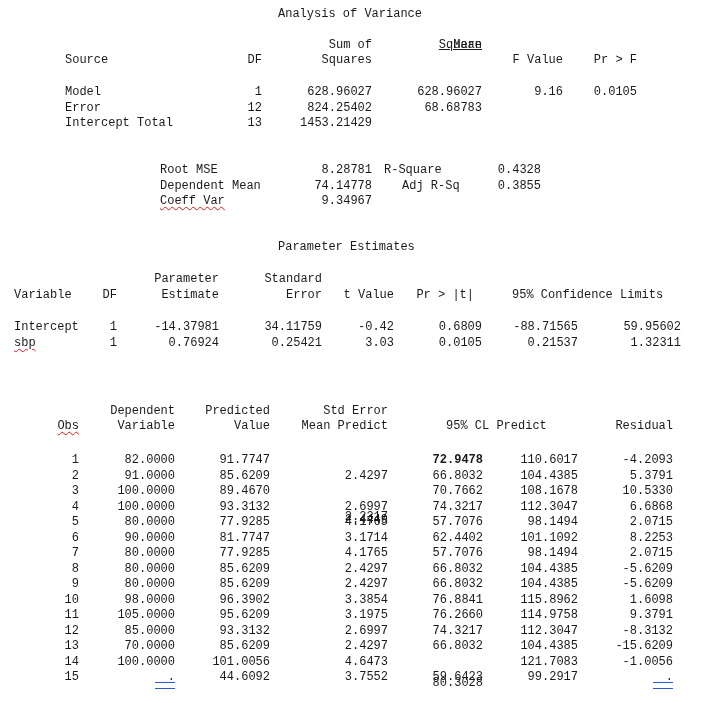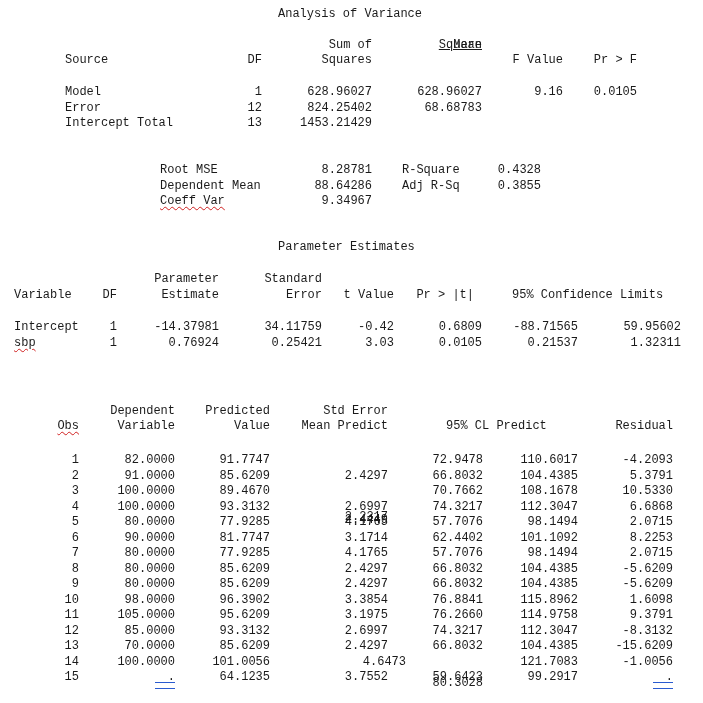--- a/index.html
+++ b/index.html
@@ -44,24 +44,24 @@
       <div class="t r" style="right: 441px; top: 116px;">13</div>
       <div class="t r" style="right: 331px; top: 116px;">1453.21429</div>
       <div class="t r" style="right: 221px; top: 116px;"></div>
       <div class="t r" style="right: 140px; top: 116px;"></div>
       <div class="t r" style="right: 66px; top: 116px;"></div>
     </div>
 
   <div id="fit-rows">
       <div class="t" style="left: 160px; top: 163px;">Root MSE</div>
       <div class="t r" style="right: 331px; top: 163px;">8.28781</div>
-      <div class="t" style="left: 402px; top: 163px;">R-Square</div>
+      <div class="t" style="left: 384px; top: 163px;">R-Square</div>
       <div class="t r" style="right: 162px; top: 163px;">0.4328</div>
       <div class="t" style="left: 160px; top: 178.5px;">Dependent Mean</div>
-      <div class="t r" style="right: 331px; top: 178.5px;">88.64286</div>
+      <div class="t r" style="right: 331px; top: 178.5px;">74.14778</div>
       <div class="t" style="left: 402px; top: 178.5px;">Adj R-Sq</div>
       <div class="t r" style="right: 162px; top: 178.5px;">0.3855</div>
       <div class="t" style="left: 160px; top: 194px;"><span class="sq">Coeff Var</span></div>
       <div class="t r" style="right: 331px; top: 194px;">9.34967</div>
       <div class="t" style="left: 402px; top: 194px;"></div>
       <div class="t r" style="right: 162px; top: 194px;"></div>
     </div>
 
   <div class="t" style="left:278px;top:240px;">Parameter Estimates</div>
   <div class="t r" style="right:484px;top:272px;">Parameter</div>
@@ -103,21 +103,21 @@
   <div class="t r" style="right:433px;top:419px;">Value</div>
   <div class="t r" style="right:315px;top:419px;">Mean Predict</div>
   <div class="t" style="left:446px;top:419px;">95% CL Predict</div>
   <div class="t r" style="right:30px;top:419px;">Residual</div>
 
   <div id="output-rows">
       <div class="t r" style="right: 624px; top: 453px;">1</div>
       <div class="t r" style="right: 528px; top: 453px;">82.0000</div>
       <div class="t r" style="right: 433px; top: 453px;">91.7747</div>
       <div class="t r" style="right: 315px; top: 465px; margin-top: 48px;">2.4449</div>
-      <div class="t r" style="right: 220px; top: 453px;">72.9478</div>
+      <div class="t r" style="right: 220px; top: 453px; font-weight: bold;">72.9478</div>
       <div class="t r" style="right: 125px; top: 453px;">110.6017</div>
       <div class="t r" style="right: 30px; top: 453px;">-4.2093</div>
       <div class="t r" style="right: 624px; top: 468.5px;">2</div>
       <div class="t r" style="right: 528px; top: 468.5px;">91.0000</div>
       <div class="t r" style="right: 433px; top: 468.5px;">85.6209</div>
       <div class="t r" style="right: 315px; top: 468.5px;">2.4297</div>
       <div class="t r" style="right: 220px; top: 468.5px;">66.8032</div>
       <div class="t r" style="right: 125px; top: 468.5px;">104.4385</div>
       <div class="t r" style="right: 30px; top: 468.5px;">5.3791</div>
       <div class="t r" style="right: 624px; top: 484px;">3</div>
@@ -193,25 +193,25 @@
       <div class="t r" style="right: 624px; top: 639px;">13</div>
       <div class="t r" style="right: 528px; top: 639px;">70.0000</div>
       <div class="t r" style="right: 433px; top: 639px;">85.6209</div>
       <div class="t r" style="right: 315px; top: 639px;">2.4297</div>
       <div class="t r" style="right: 220px; top: 639px;">66.8032</div>
       <div class="t r" style="right: 125px; top: 639px;">104.4385</div>
       <div class="t r" style="right: 30px; top: 639px; text-align: right;">-15.6209</div>
       <div class="t r" style="right: 624px; top: 654.5px;">14</div>
       <div class="t r" style="right: 528px; top: 654.5px;">100.0000</div>
       <div class="t r" style="right: 433px; top: 654.5px;">101.0056</div>
-      <div class="t r" style="right: 297px; top: 654.5px;">4.6473</div>
+      <div class="t r" style="right: 315px; top: 654.5px;">4.6473</div>
       <div class="t r" style="right: 220px; top: 654.5px; margin-top: 21px;">80.3028</div>
       <div class="t r" style="right: 125px; top: 654.5px;">121.7083</div>
       <div class="t r" style="right: 30px; top: 654.5px;">-1.0056</div>
       <div class="t r" style="right: 624px; top: 670px;">15</div>
       <div class="t r" style="right: 528px; top: 670px; overflow: visible;">.<span class="dbl" style="right: 0px; top: 12px;"></span></div>
-      <div class="t r" style="right: 433px; top: 670px;">64.1235</div>
+      <div class="t r" style="right: 433px; top: 670px;">44.6092</div>
       <div class="t r" style="right: 315px; top: 670px;">3.7552</div>
       <div class="t r" style="right: 220px; top: 670px;">59.6423</div>
       <div class="t r" style="right: 125px; top: 670px;">99.2917</div>
       <div class="t r" style="right: 30px; top: 670px; overflow: visible;">.<span class="dbl" style="right: 0px; top: 12px;"></span></div>
     </div>
 </div>
 
 </body></html>

